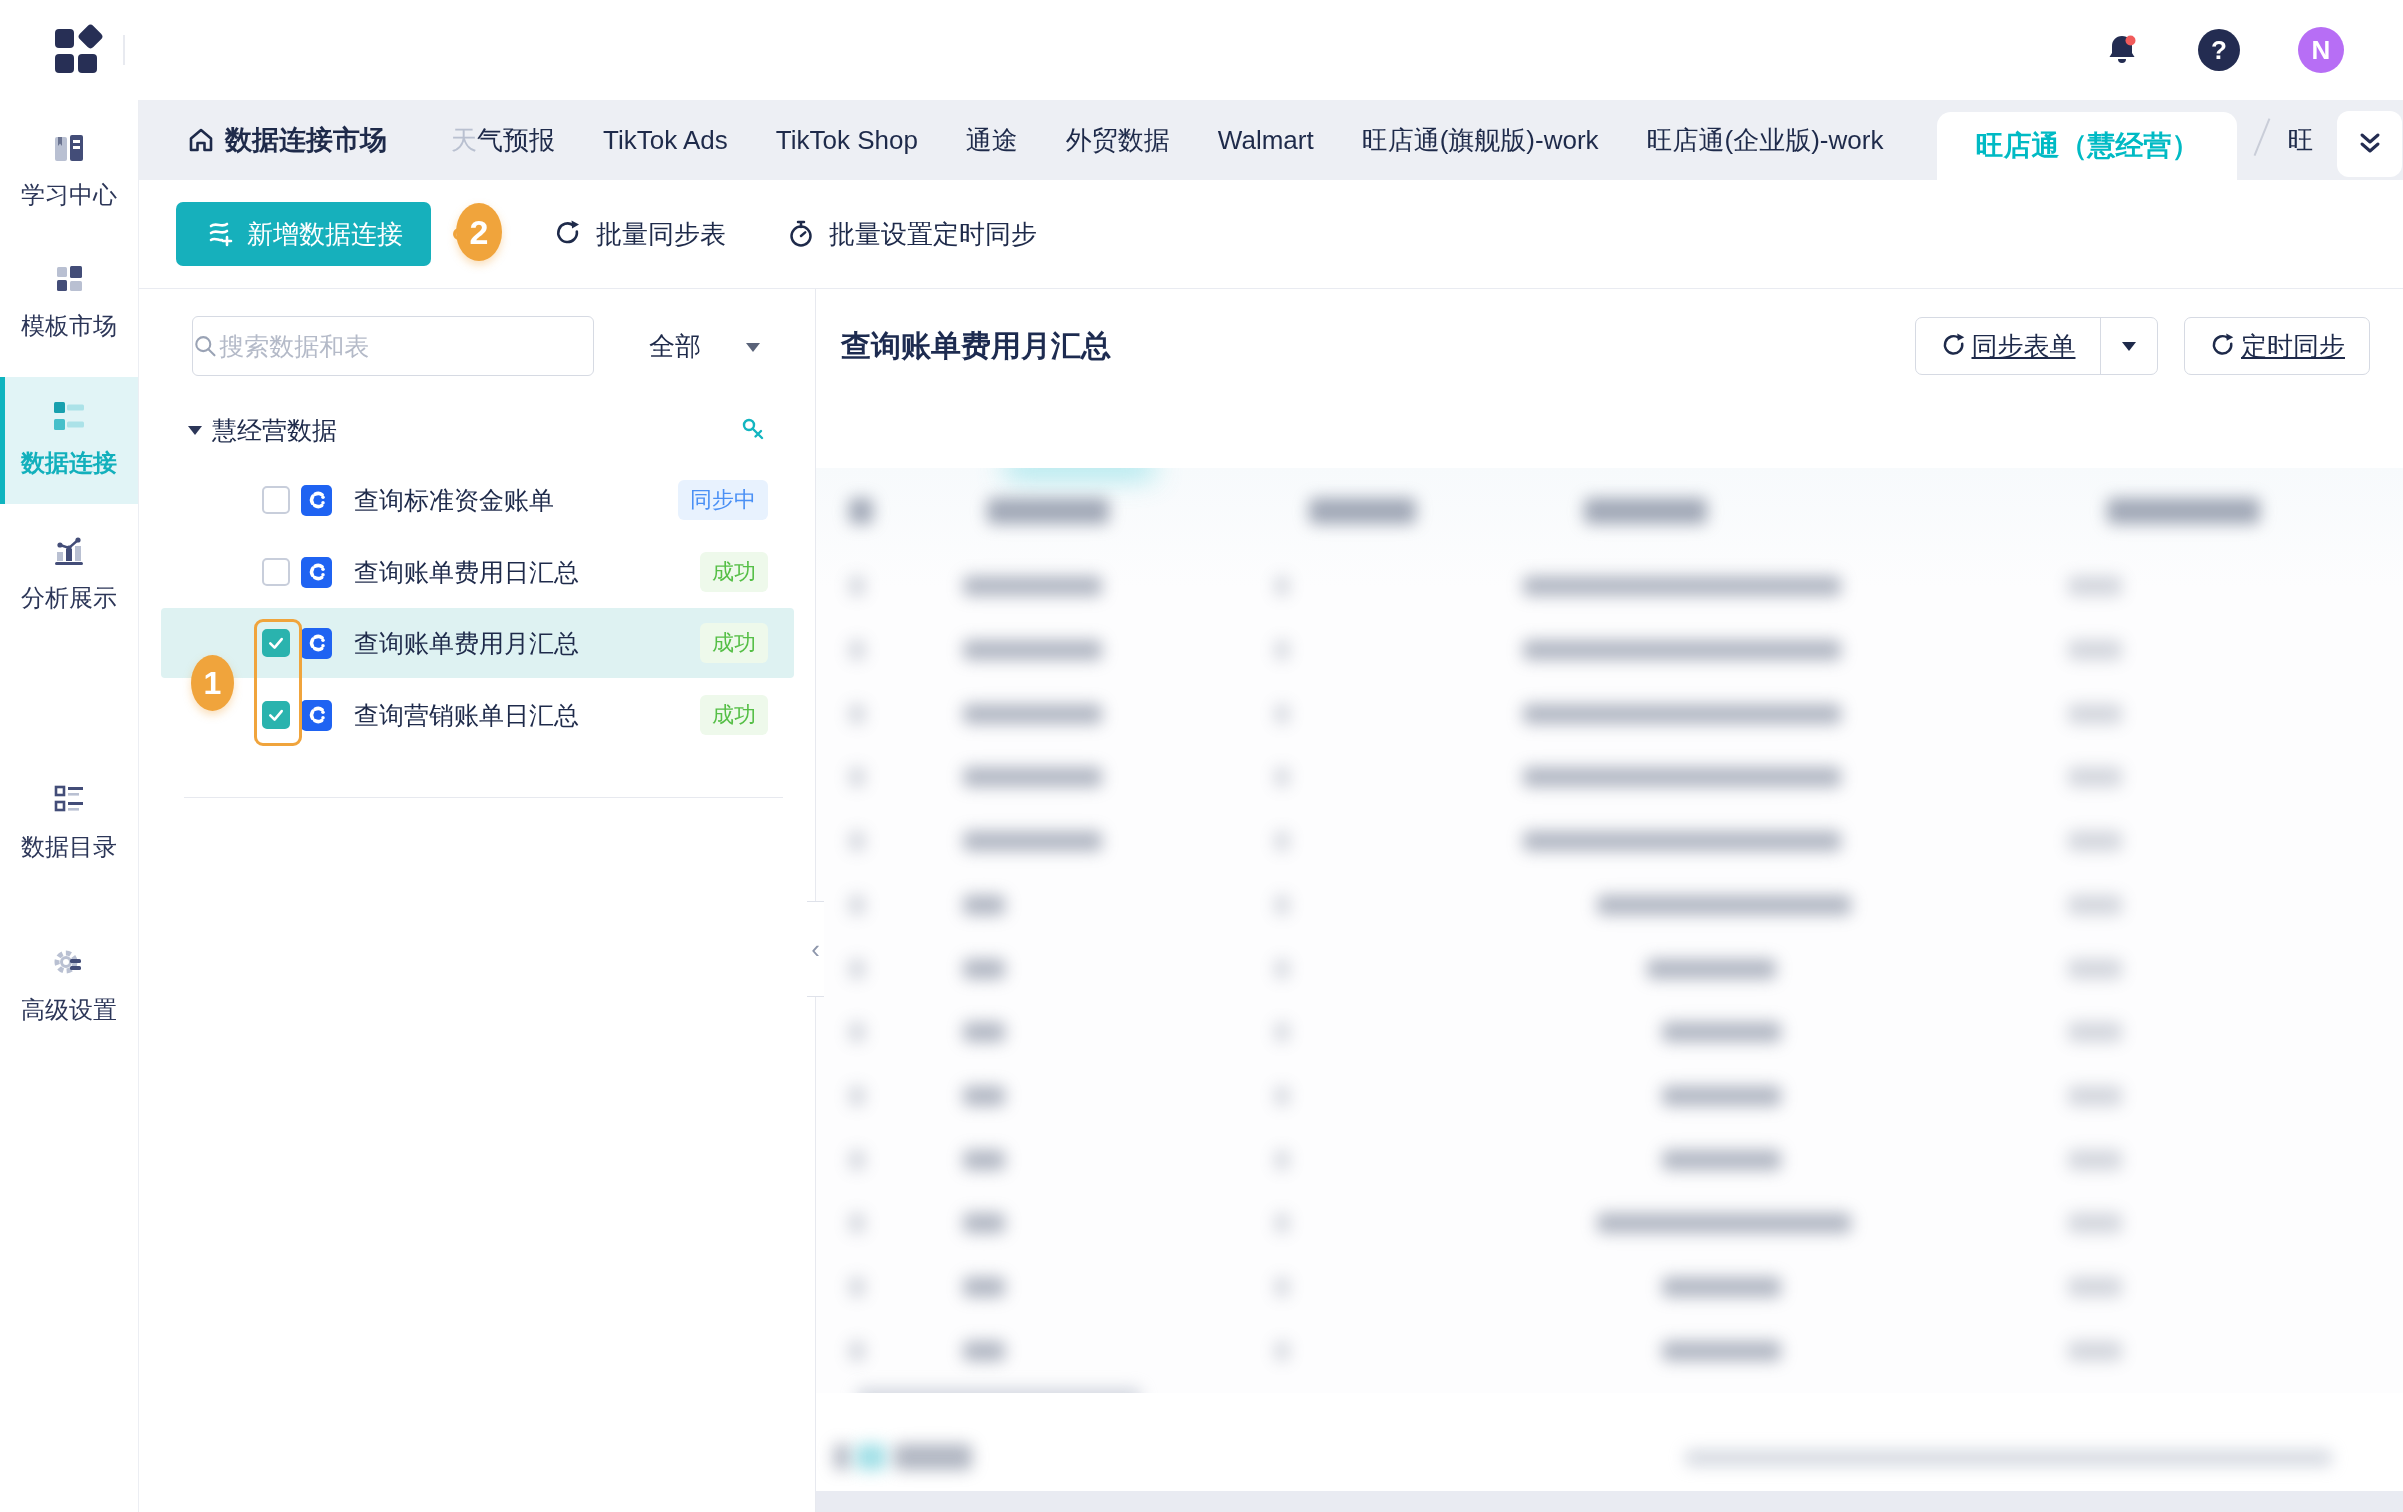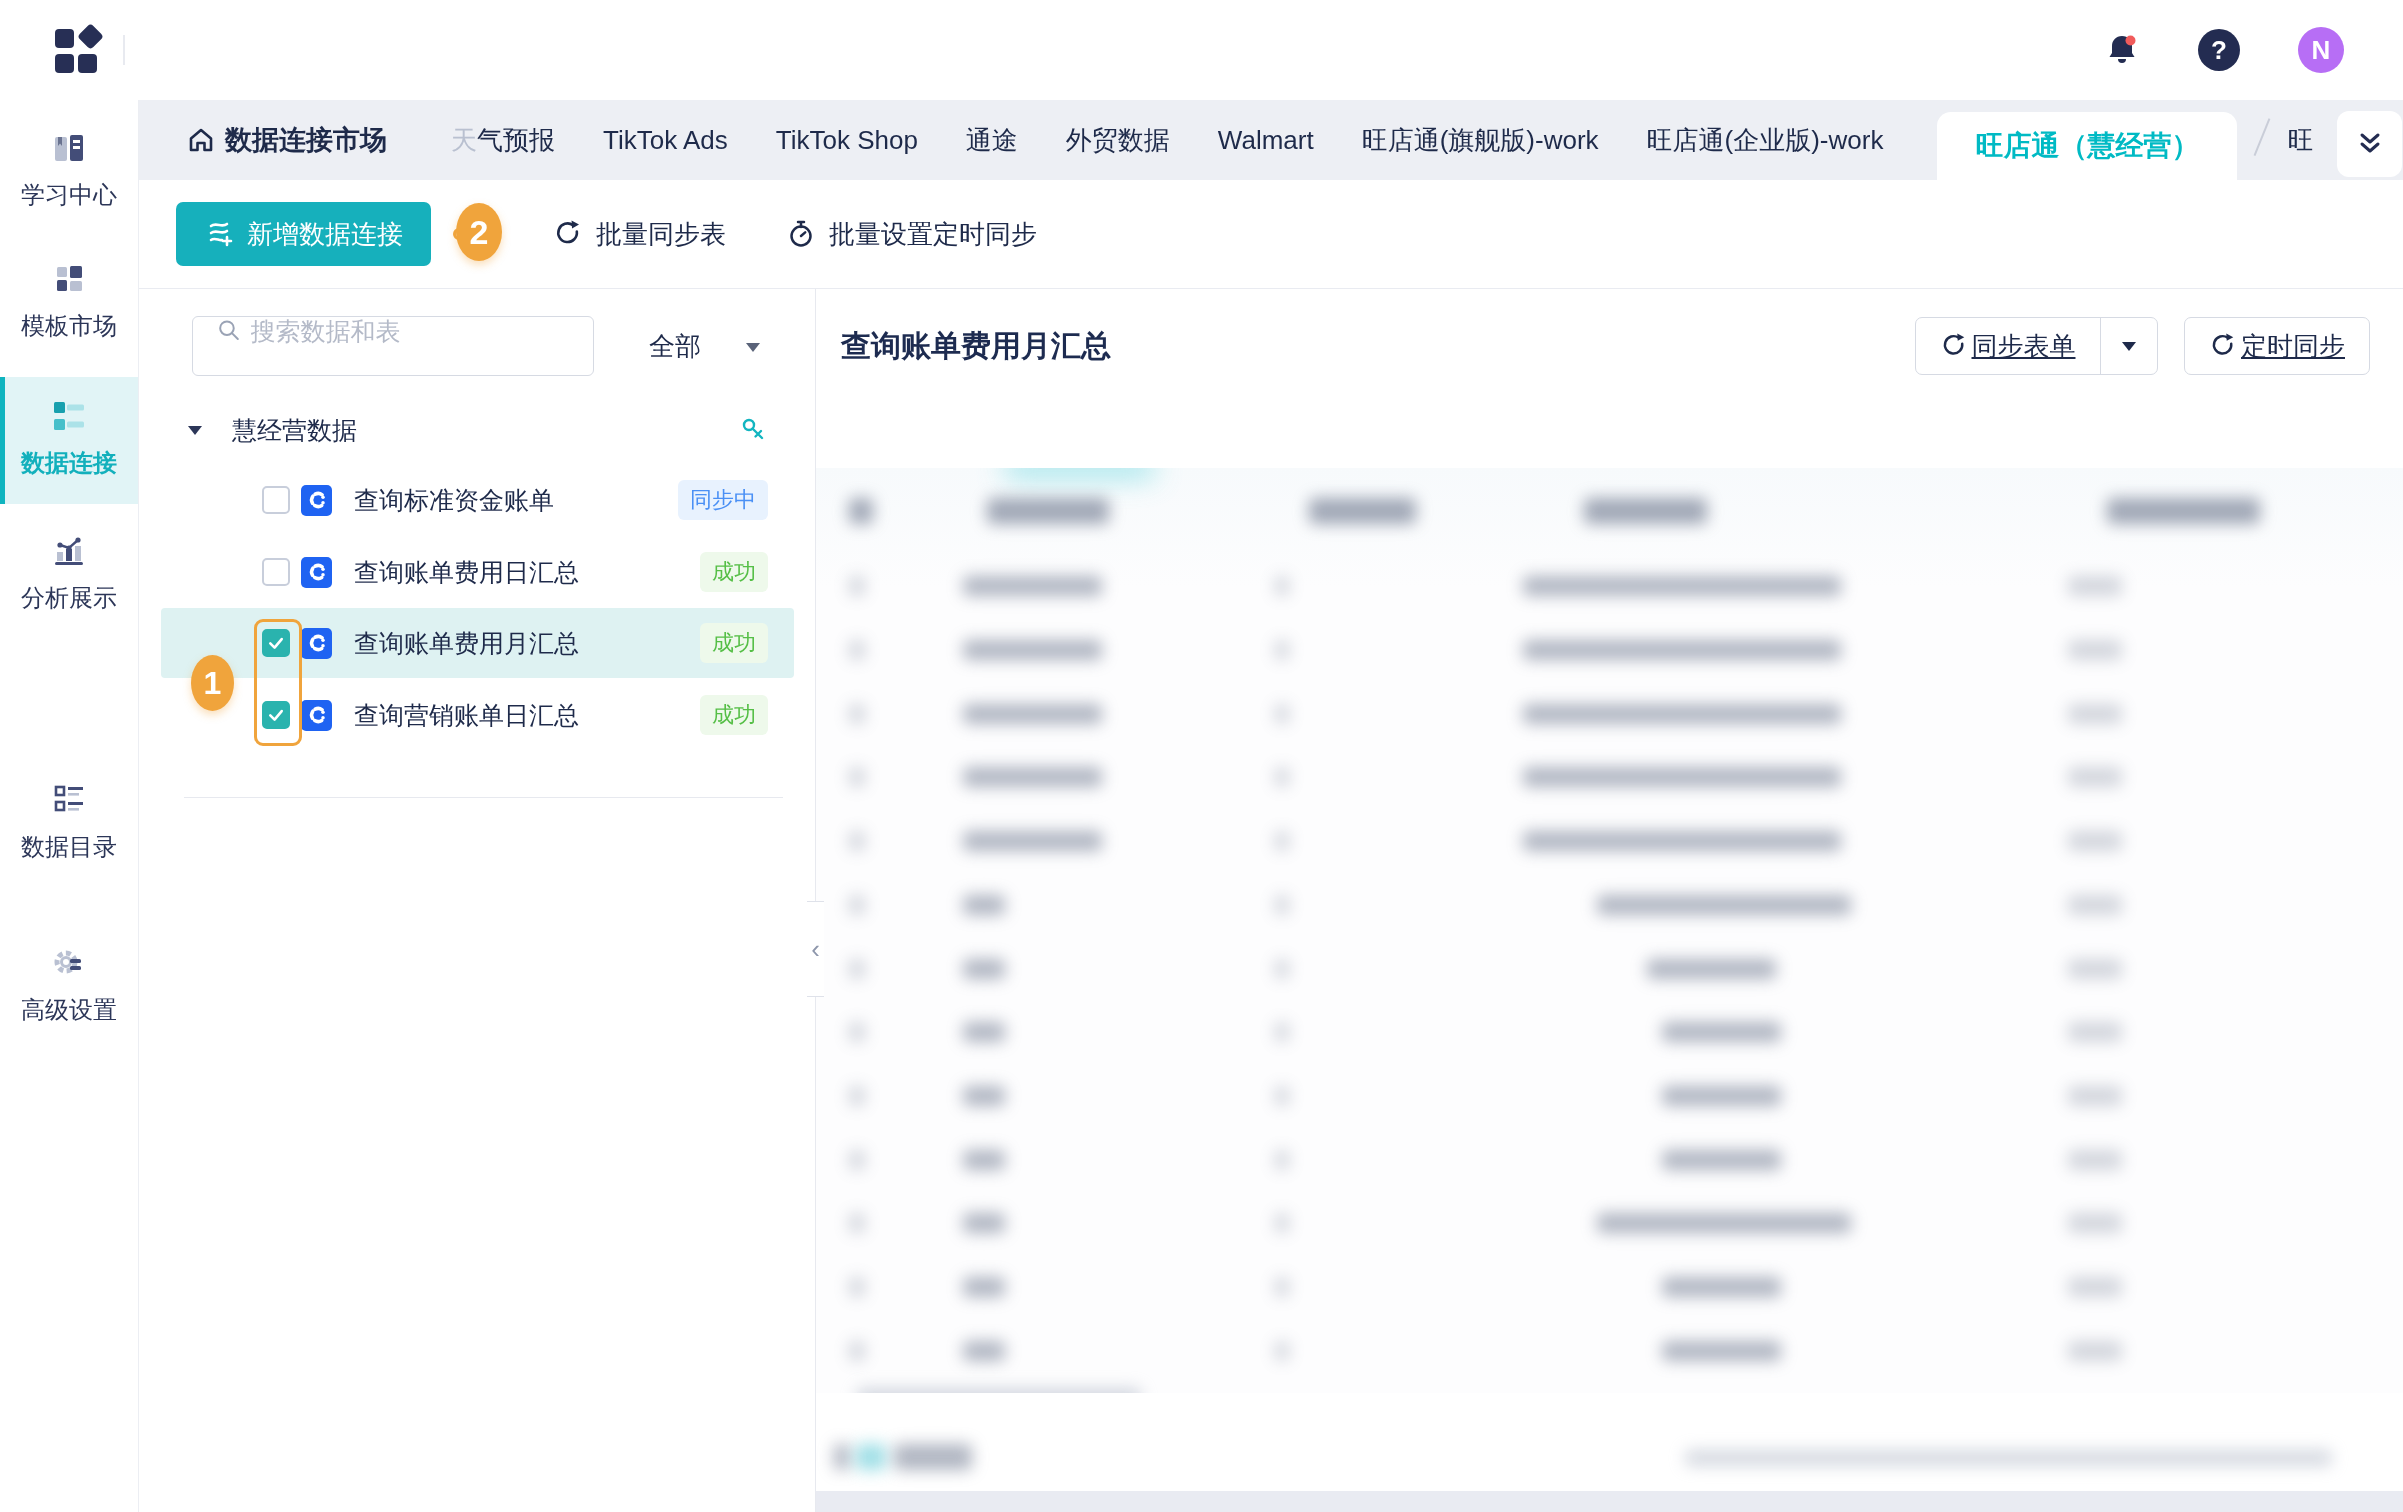--- a/index.html
+++ b/index.html
@@ -45,25 +45,25 @@
   .btn-teal { height:64px; background:#16b0bc; color:#fff; font-size:26px; border:none; border-radius:7px; display:flex; align-items:center; gap:13px; padding:0 28px; cursor:pointer; white-space:nowrap; }
   .hl-wrap { border:3px solid #f0a43c; border-radius:11px; padding:3px; margin-left:22px; position:relative; }
   .step-badge { background:#f0a43c; color:#fff; font-weight:bold; display:flex; align-items:center; justify-content:center; border-radius:50%; box-shadow:0 4px 8px rgba(240,164,60,.35); }
   .badge2 { position:absolute; right:-40px; bottom:-24px; width:46px; height:58px; font-size:34px; }
   .tool-link { display:flex; align-items:center; gap:13px; font-size:26px; color:#1e2a4a; margin-left:60px; cursor:pointer; white-space:nowrap; }
 
   .panels { flex:1; display:flex; min-height:0; }
 
   
   .leftpanel { width:677px; flex:none; border-right:1px solid #e7e9ef; position:relative; background:#fff; }
-  .search-box { position:absolute; left:53px; top:27px; width:402px; height:60px; border:1.5px solid #d6dae3; border-radius:6px; display:flex; align-items:flex-start; padding:0 24px; gap:10px; background:#fff; }
+  .search-box { position:absolute; left:53px; top:27px; width:402px; height:60px; border:1.5px solid #d6dae3; border-radius:6px; display:flex; align-items:center; padding:0 0; gap:2px; background:#fff; }
   .search-box input { border:none; outline:none; font-size:25px; width:100%; color:#1e2a4a; font-family:inherit; }
   .search-box input::placeholder { color:#b4bac8; }
   .filter { position:absolute; left:510px; top:40px; display:flex; align-items:center; gap:44px; font-size:26px; color:#1e2a4a; cursor:pointer; }
-  .group-row { position:absolute; left:48px; right:48px; top:119px; height:44px; display:flex; align-items:center; gap:29px; font-size:25px; cursor:pointer; }
+  .group-row { position:absolute; left:48px; right:48px; top:119px; height:44px; display:flex; align-items:center; gap:9px; font-size:25px; cursor:pointer; }
   .group-row .keyicon { margin-left:auto; }
   .tree-row { position:absolute; left:22px; width:633px; height:70px; display:flex; align-items:center; border-radius:4px; cursor:pointer; }
   .tree-row.selected { background:#def2f2; }
   .tree-row .cb { width:28px; height:28px; border-radius:5px; border:2px solid #c8cedb; background:#fff; margin-left:101px; flex:none; display:flex; align-items:center; justify-content:center; }
   .tree-row .cb.checked { background:#2ab3ae; border-color:#2ab3ae; }
   .tree-row .conn-ic { width:31px; height:31px; border-radius:5px; background:#1f63f2; margin-left:11px; flex:none; display:flex; align-items:center; justify-content:center; }
   .tree-row .t-lbl { font-size:25px; margin-left:22px; white-space:nowrap; }
   .tree-row .badge { margin-left:auto; margin-right:26px; font-size:22px; padding:5px 12px; border-radius:6px; white-space:nowrap; }
   .badge.syncing { color:#4a90f5; background:#e8f2fe; }
   .badge.success { color:#56bf47; background:#eef9eb; }

